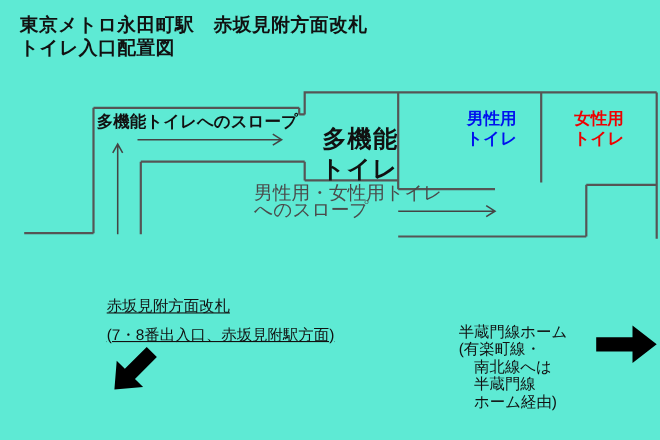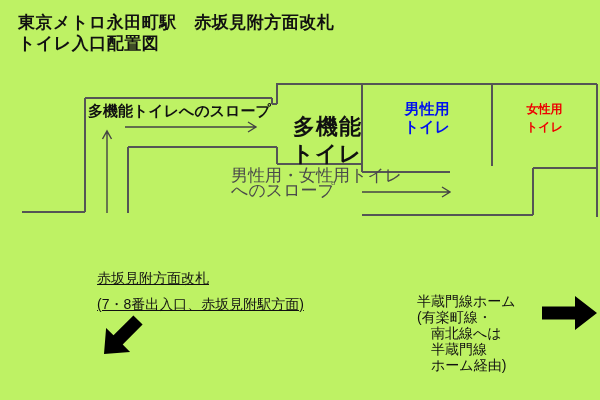--- a/index.html
+++ b/index.html
@@ -1,27 +1,27 @@
 <!DOCTYPE html>
 <html><head>
 <meta charset="utf-8">
 <style>
   html,body{margin:0;padding:0;background:#fff;}
   #stage{
-    position:relative;width:600px;height:400px;background:#bef264;
+    position:relative;width:600px;height:400px;background:#5eead4;
     font-family:"Liberation Sans","DejaVu Sans",sans-serif;
     overflow:hidden;
   }
   #plan-svg{position:absolute;left:0;top:0;width:600px;height:400px;}
   .txt{position:absolute;white-space:pre-line;color:#111;}
   .title{left:18px;top:12px;font-size:17px;font-weight:bold;line-height:21px;letter-spacing:0.5px;}
   .ramp1{left:88px;top:102px;font-size:15px;font-weight:bold;line-height:17px;}
   .takinou{left:277px;top:101px;width:85px;text-align:right;font-size:22px;font-weight:bold;line-height:27px;letter-spacing:1px;margin-top:12px;}
   .mens{left:362px;top:100px;width:130px;text-align:center;font-size:15px;font-weight:bold;line-height:18px;}
-  .womens{left:492px;top:100px;width:105px;text-align:center;font-size:12px;font-weight:bold;line-height:18px;}
+  .womens{left:492px;top:100px;width:105px;text-align:center;font-size:15px;font-weight:bold;line-height:18px;}
   .ramp2{left:231px;top:168px;font-size:17px;line-height:15px;color:#4a4a4a;}
   .gate{left:97px;top:265px;font-size:14px;line-height:26px;text-decoration:underline;}
   .platform{left:417px;top:265px;font-size:14px;line-height:16px;margin-top:28px;}
 </style>
 </head>
 <body>
 
 <div id="stage">
 
   <svg id="plan-svg" viewBox="0 0 600 400" xmlns="http://www.w3.org/2000/svg">
@@ -40,21 +40,21 @@
   </svg>
 
   <div class="txt title">東京メトロ永田町駅　赤坂見附方面改札
 トイレ入口配置図</div>
 
   <div class="txt ramp1">多機能トイレへのスロープ</div>
 
   <div class="txt takinou">多機能
 トイレ</div>
 
-  <div class="txt mens" style="color: rgb(0, 17, 238);">男性用
+  <div class="txt mens" style="color: rgb(0, 17, 238); padding-left: 20px;">男性用
 トイレ</div>
 
   <div class="txt womens" style="color: rgb(238, 0, 0);">女性用
 トイレ</div>
 
   <div class="txt ramp2">男性用・女性用トイレ
 へのスロープ</div>
 
   <div class="txt gate">赤坂見附方面改札
 (7・8番出入口、赤坂見附駅方面)</div>

